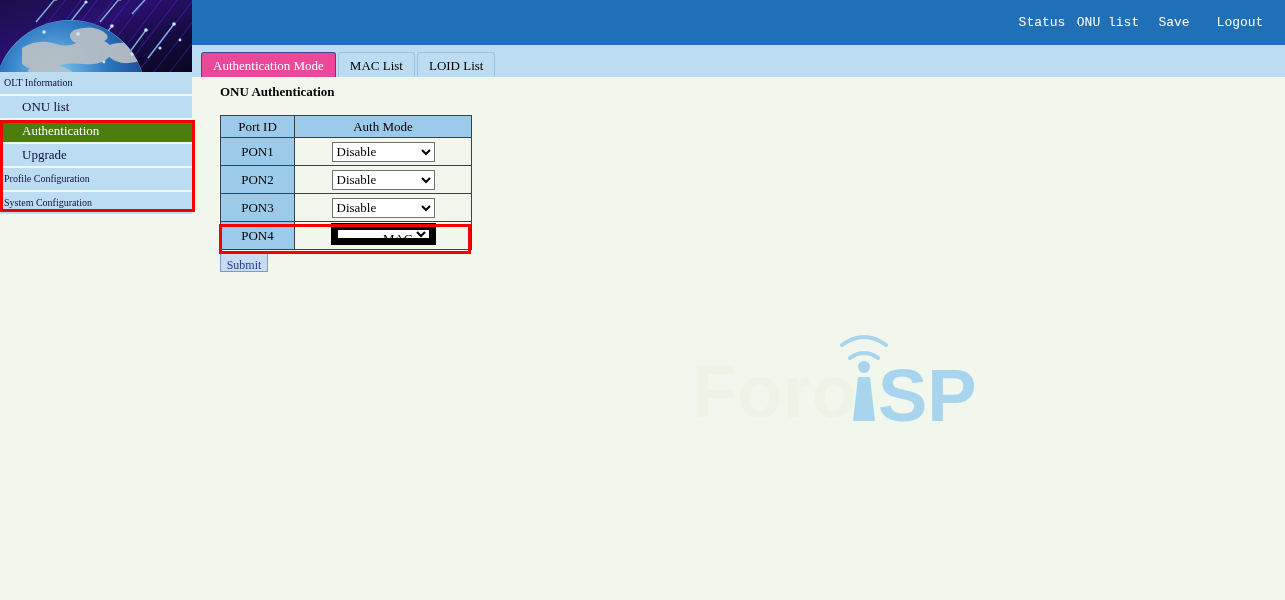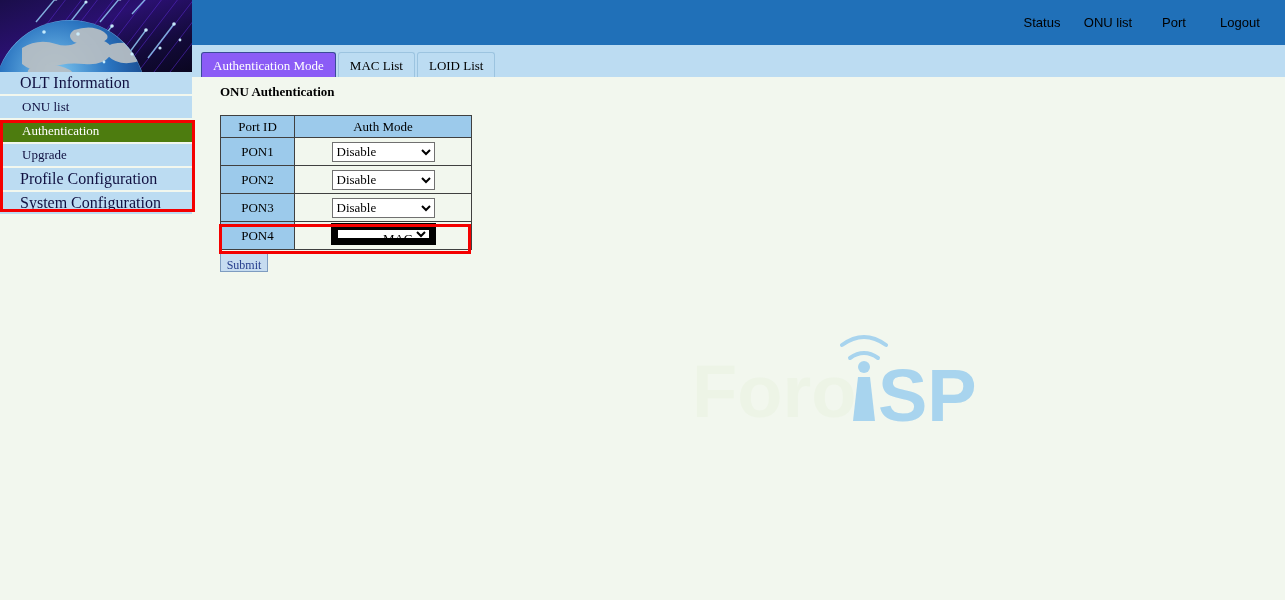--- a/index.html
+++ b/index.html
@@ -33,23 +33,23 @@
     background: #2070b8;
   }
   #topnav {
     position: absolute;
     right: 12px; top: 0;
     height: 45px;
     display: flex;
     align-items: center;
   }
   #topnav .navlink {
-    color: #000000;
-    font-size: 13px;
-    font-family: Liberation Sans, sans-serif;
+    color: #ffffff;
+    font-size: 13px;
+    font-family: Liberation Mono, monospace;
     text-decoration: none;
     display: inline-block;
     text-align: center;
     width: 66px;
     cursor: pointer;
     line-height: 45px;
   }
 
   
   #tabstrip {
@@ -74,38 +74,38 @@
     background: #bcdcf2;
     border: 1px solid #9cc4e0;
     border-bottom: none;
     border-radius: 3px 3px 0 0;
     margin-right: 2px;
     cursor: pointer;
     box-sizing: border-box;
     white-space: nowrap;
   }
   .tab.active {
-    background: #8b5cf6;
+    background: #ec4899;
     color: #ffffff;
     border-color: #3a4a98;
   }
 
   
   #sidebar {
     position: absolute;
     left: 0; top: 72px;
     width: 192px;
   }
   .side-item {
     height: 22px;
     line-height: 22px;
     background: #bcdcf2;
     color: #101040;
-    font-size: 16px;
-    padding-left: 20px;
+    font-size: 10px;
+    padding-left: 4px;
     margin-bottom: 2px;
     cursor: pointer;
     box-sizing: border-box;
     white-space: nowrap;
     overflow: hidden;
   }
   .side-item.sub {
     padding-left: 22px;
     font-size: 13px;
   }
@@ -285,21 +285,21 @@
       <circle cx="104" cy="62" r="1.4"></circle>
         <circle cx="180" cy="40" r="1.4"></circle>
     </g>
   </svg>
 </div>
 
 <div id="topbar">
   <div id="topnav">
     <a class="navlink" href="#">Status</a>
     <a class="navlink" href="#">ONU list</a>
-    <a class="navlink" href="#">Port</a>
+    <a class="navlink" href="#">Save</a>
     <a class="navlink" href="#">Logout</a>
   </div>
 </div>
 
 <div id="tabstrip">
   <div id="tabs">
     <div class="tab active">Authentication Mode</div>
     <div class="tab">MAC List</div>
     <div class="tab">LOID List</div>
   </div>

